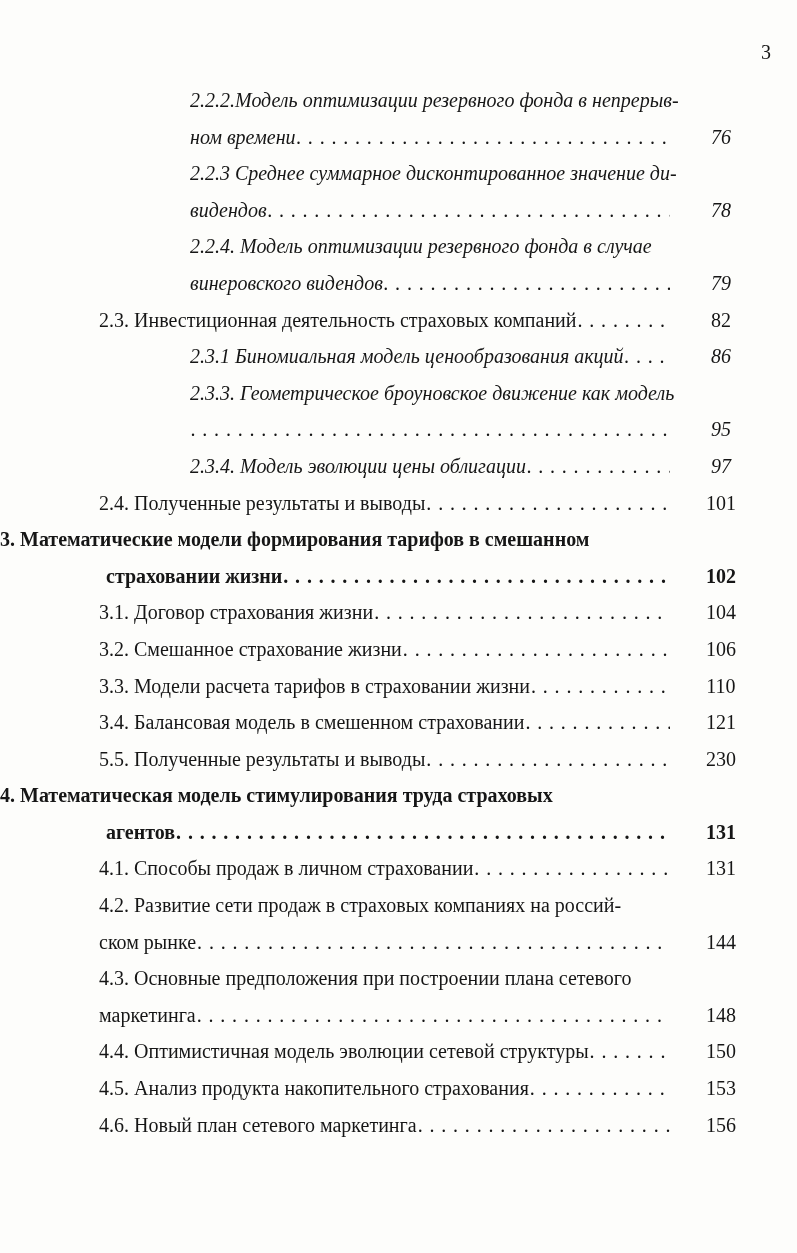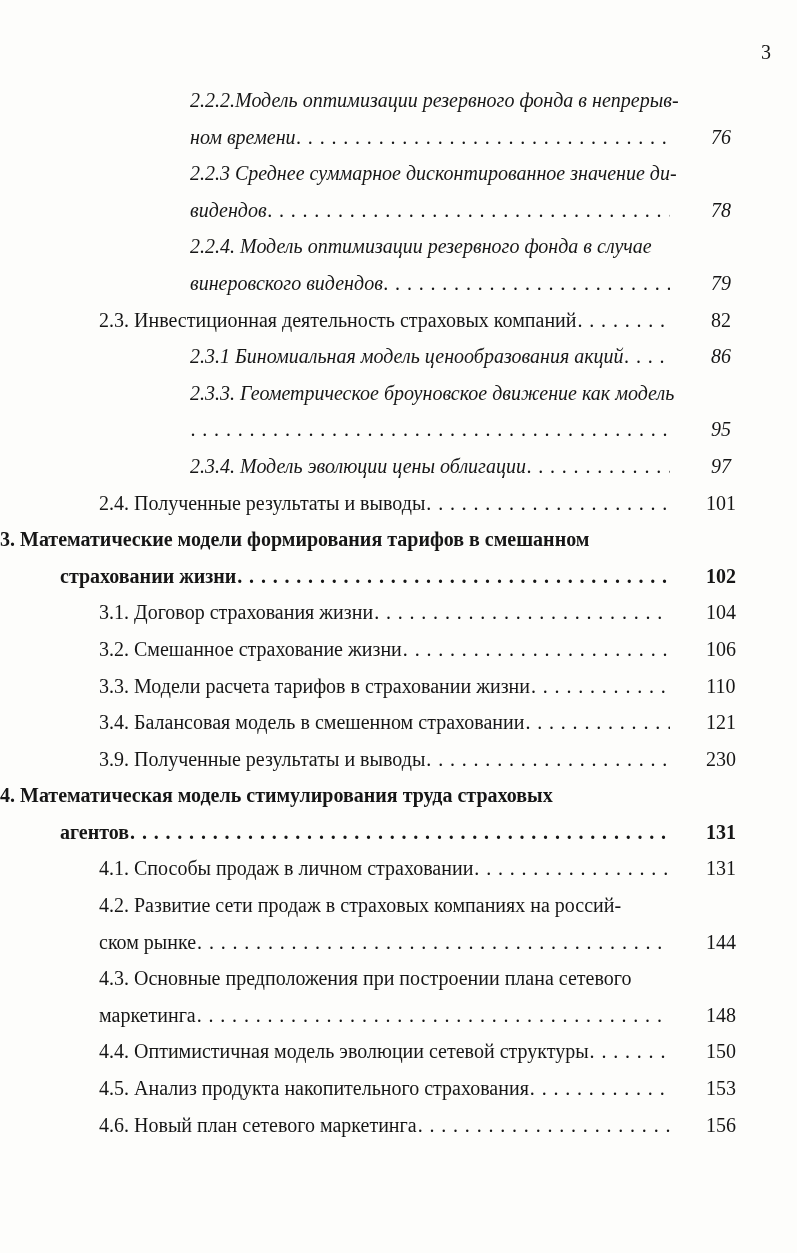--- a/index.html
+++ b/index.html
@@ -31,21 +31,21 @@
     margin-top: 10px;
   }
   .line {
     display: flex;
     align-items: baseline;
     line-height: 36.6px;
     padding-right: 57px;
     white-space: nowrap;
   }
   .ind-chapter      { }
-  .ind-chapter-cont { padding-left: 60px; }
+  .ind-chapter-cont { padding-left: 106px; }
   .ind-section      { padding-left: 99px; }
   .ind-subsub       { padding-left: 190px; }
   .chapter { font-weight: bold; }
   .subsection { font-style: italic; }
   .txt { flex: 0 0 auto; }
   .leader {
     flex: 1 1 auto;
     min-width: 0;
     overflow: hidden;
     white-space: nowrap;
@@ -168,21 +168,21 @@
     </div>
     <div class="entry section">
       <div class="line ind-section">
         <span class="txt">3.4. Балансовая модель в смешенном страховании</span>
         <span class="leader"></span>
         <span class="pg">121</span>
       </div>
     </div>
     <div class="entry section">
       <div class="line ind-section">
-        <span class="txt">3.9. Полученные результаты и выводы</span>
+        <span class="txt">5.5. Полученные результаты и выводы</span>
         <span class="leader"></span>
         <span class="pg">230</span>
       </div>
     </div>
     <div class="entry chapter">
       <div class="line ind-chapter">
         <span class="txt">4. Математическая модель стимулирования труда страховых</span>
       </div>
       <div class="line ind-chapter-cont">
         <span class="txt">агентов</span>

